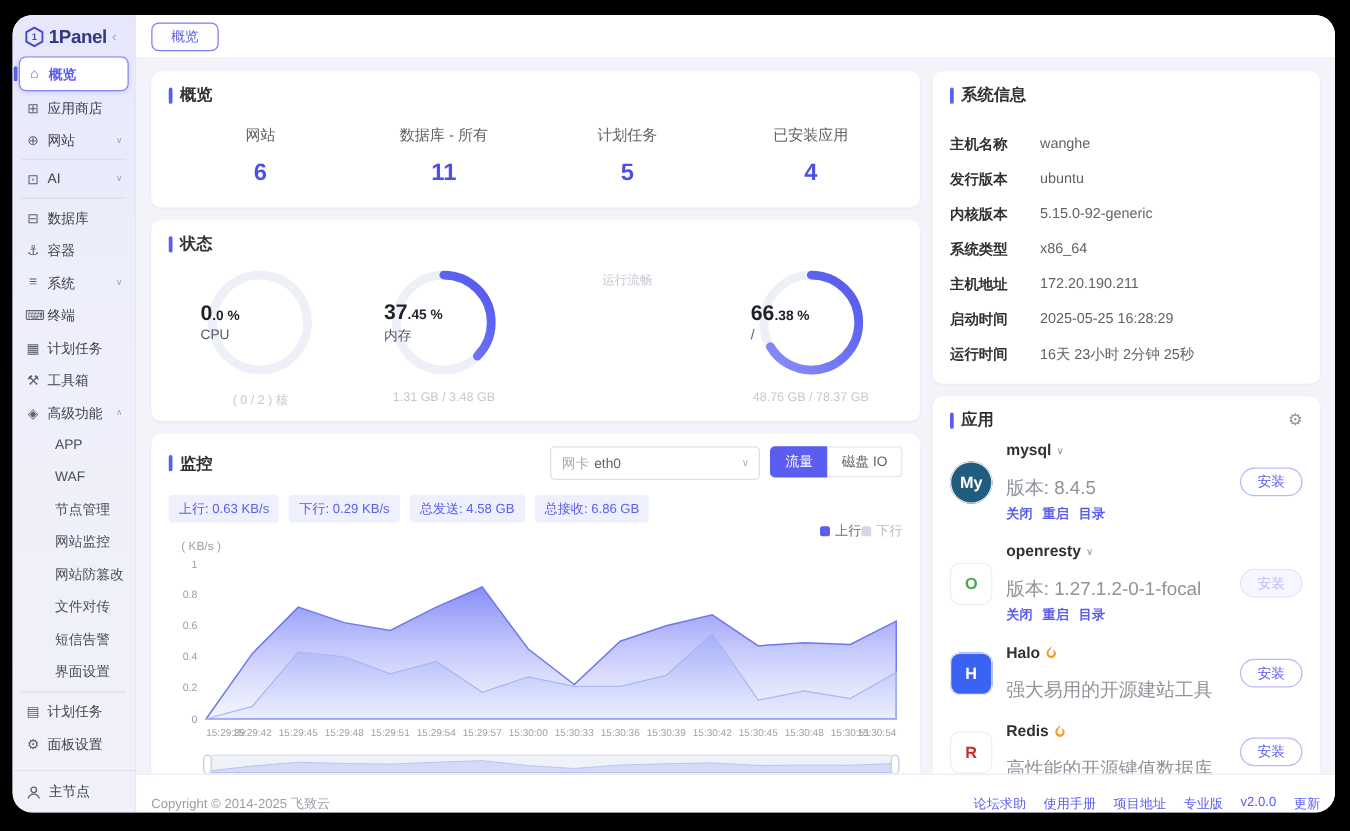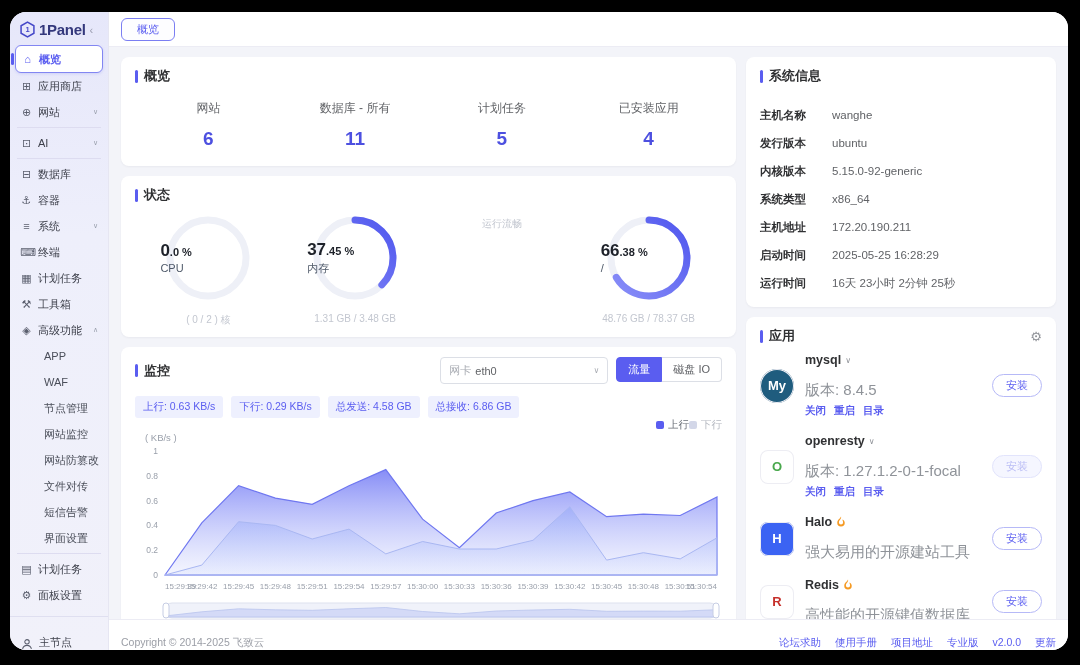--- a/index.html
+++ b/index.html
@@ -13,21 +13,21 @@
   .collapse{font-size:11px;color:#9a9db0;margin-left:1px;cursor:pointer}
   .nav{flex:1;padding:0 5px;overflow:hidden}
   .nav-item{display:flex;align-items:center;gap:5px;height:26px;padding:0 5px;border-radius:6px;font-size:11px;color:#3c3f4a;cursor:pointer;position:relative}
   .nav-item.active{background:#fff;border:1px solid #8286f2;color:#5a5df0;font-weight:bold;box-shadow:0 1px 3px rgba(90,93,240,.18)}
   .nav-item.active::before{content:"";position:absolute;left:-5px;top:7px;width:3px;height:12px;background:#5a5df0;border-radius:2px}
   .nav-icon{width:13px;font-size:11px;color:#5b5f6e;text-align:center;flex:0 0 13px}
   .nav-item.active .nav-icon{color:#5a5df0}
   .nav-chevron{margin-left:auto;font-size:7px;color:#9aa0ad}
   .nav-sub{height:26px;line-height:26px;padding-left:29px;font-size:11px;color:#4a4e59;border-radius:6px;cursor:pointer;white-space:nowrap;overflow:hidden}
   .nav-divider{height:1px;background:#dddcf0;margin:2px 2px}
-  .node-row{display:flex;align-items:flex-end;gap:6px;height:33px;padding:0 11px;border-top:1px solid #dfdff0;font-size:11px;color:#3c3f4a;cursor:pointer}
+  .node-row{display:flex;align-items:center;gap:6px;height:33px;padding:0 11px;border-top:1px solid #dfdff0;font-size:11px;color:#3c3f4a;cursor:pointer}
 
   
   .main{flex:1;display:flex;flex-direction:column;min-width:0}
   .topbar{height:34px;background:#fff;display:flex;align-items:center;padding:0 12px;border-bottom:1px solid #ececf4;flex:0 0 34px}
   .tab{border:1px solid #7b7ef2;color:#5a5df0;font-size:11px;padding:3px 15px;border-radius:6px;background:#fdfdff;cursor:pointer}
   .content{flex:1;display:flex;gap:10px;padding:10px 12px;overflow:hidden}
   .col-left{flex:1;display:flex;flex-direction:column;gap:10px;min-width:0}
   .col-right{flex:0 0 310px;width:310px;display:flex;flex-direction:column;gap:10px}
   .card{background:#fff;border-radius:8px;padding:10px 14px;box-shadow:0 1px 2px rgba(30,30,60,.05)}
   .sec-title{display:flex;align-items:center;gap:6px;font-size:13px;font-weight:bold;color:#303133}

